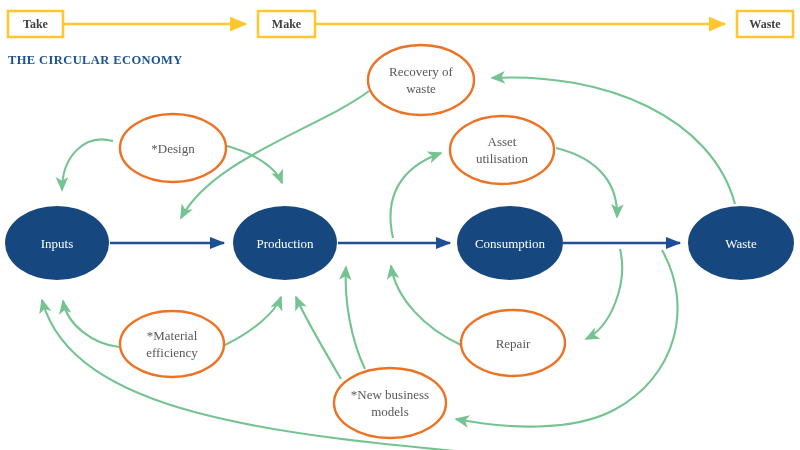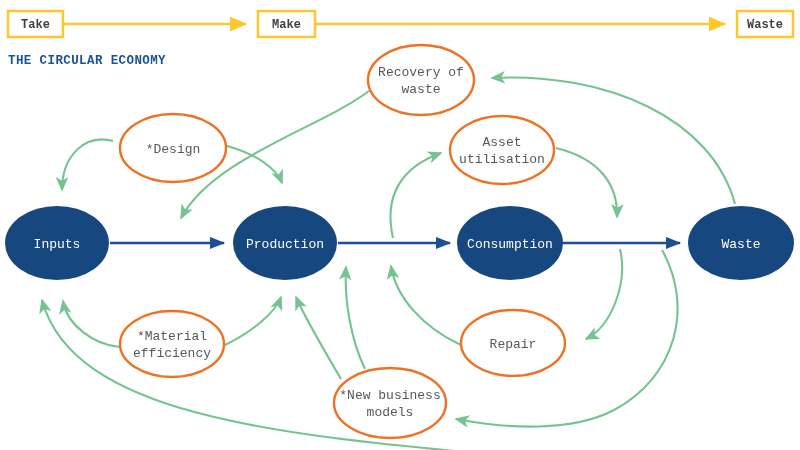--- a/index.html
+++ b/index.html
@@ -1,18 +1,18 @@
 <!DOCTYPE html>
 <html><head>
 <meta charset="utf-8">
 <style>
   html,body{margin:0;padding:0;background:#ffffff;}
   .canvas{
     position:relative;width:800px;height:450px;overflow:hidden;background:#ffffff;
-    font-family:Liberation Mono, monospace;
+    font-family:Liberation Serif, serif;
   }
   svg{display:block;}
   .chain-label{font-size:12px;font-weight:bold;fill:#3f3f41;}
   .title-text{font-size:12.5px;font-weight:bold;fill:#1a5296;letter-spacing:.4px;}
   .node-label{font-size:13px;fill:#ffffff;}
   .loop-label{font-size:13px;fill:#58585a;}
   text{text-anchor:middle;}
   .title-text{text-anchor:start;}
 </style>
 </head>

